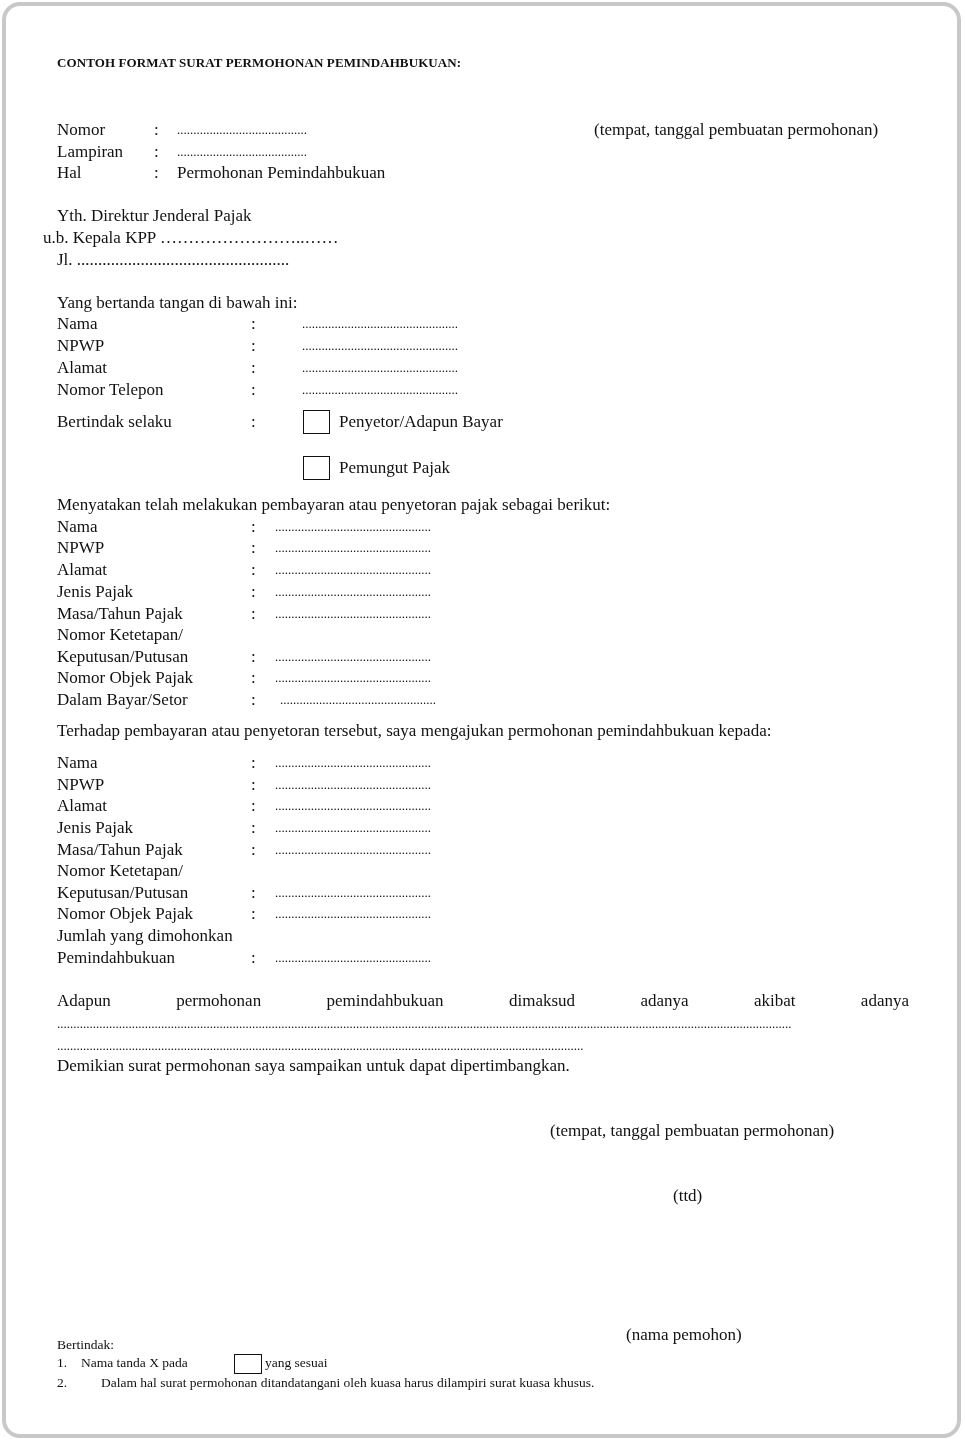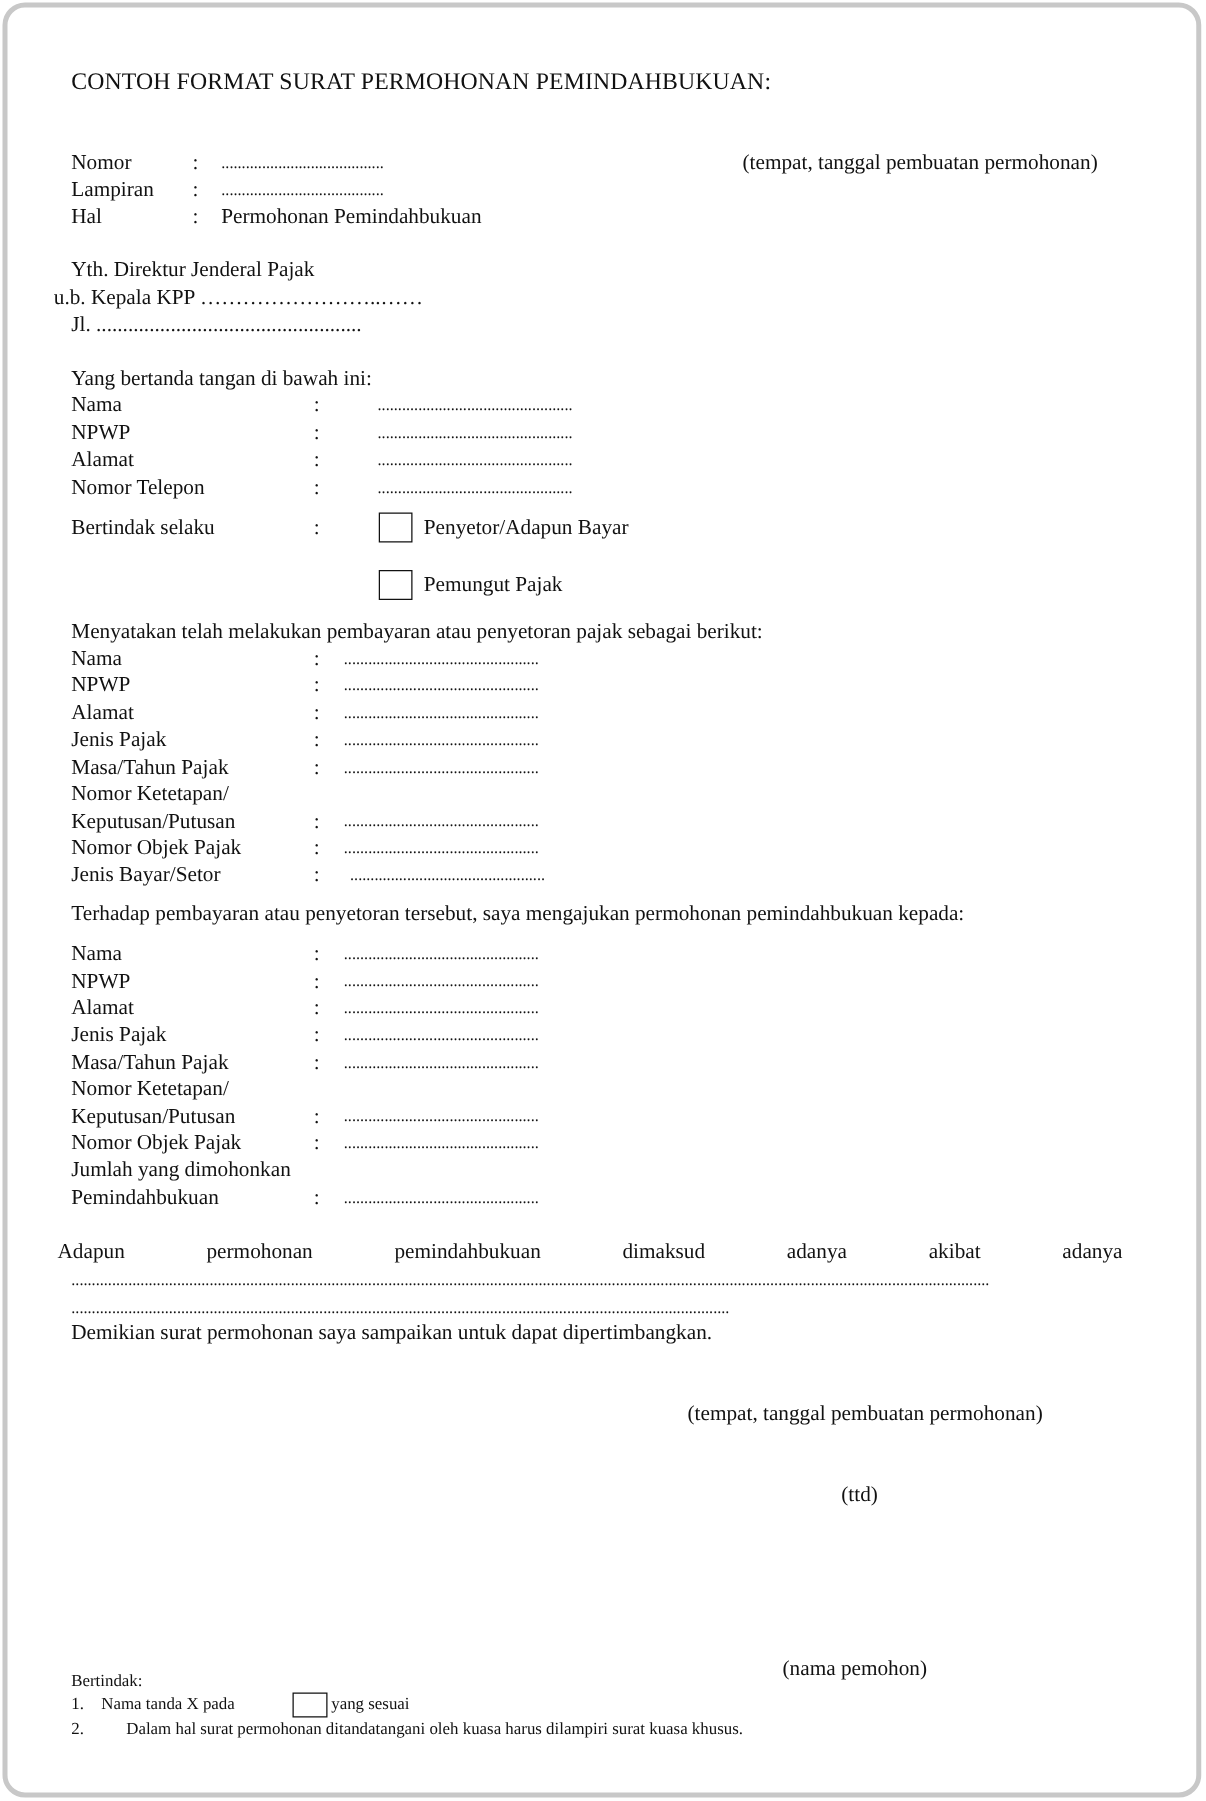--- a/index.html
+++ b/index.html
@@ -4,21 +4,21 @@
 <style>
   * { box-sizing: border-box; margin: 0; padding: 0; }
   html, body { width: 965px; height: 1441px; background: #ffffff; overflow: hidden; }
   body { font-family: "Liberation Serif", "DejaVu Serif", serif; color: #111; position: relative; }
   .frame {
     position: absolute; left: 2px; top: 2px; width: 959px; height: 1436px;
     border: 4px solid #c8c8c8; border-radius: 18px; background: #fff;
   }
   .abs { position: absolute; white-space: nowrap; }
   .t { font-size: 17px; line-height: 22px; }
-  .title { font-weight: normal; font-size: 19px; left: 57px; top: 55px; letter-spacing: 0.1px; }
+  .title { font-weight: bold; font-size: 13px; left: 57px; top: 55px; letter-spacing: 0.1px; }
   .dots { letter-spacing: 0; font-size: 13px; }
   .cb { position: absolute; width: 27px; height: 24px; border: 1.5px solid #111; background: #fff; }
   .cb-small { position: absolute; width: 28px; height: 20px; border: 1px solid #111; background: #fff; }
   .small { font-size: 13.5px; line-height: 18px; }
   .just { display: flex; justify-content: space-between; width: 852px; }
 </style>
 </head>
 <body>
 
 <div class="frame"></div>
@@ -95,21 +95,21 @@
 <div class="abs t" style="left:57px;top:624px">Nomor Ketetapan/</div>
 
 <div class="abs t" style="left:57px;top:646px">Keputusan/Putusan</div>
 <div class="abs t" style="left:251px;top:646px">:</div>
 <div class="abs t dots" style="left:275px;top:646px">................................................</div>
 
 <div class="abs t" style="left:57px;top:667px">Nomor Objek Pajak</div>
 <div class="abs t" style="left:251px;top:667px">:</div>
 <div class="abs t dots" style="left:275px;top:667px">................................................</div>
 
-<div class="abs t" style="left:57px;top:689px">Jenis Bayar/Setor</div>
+<div class="abs t" style="left:57px;top:689px">Dalam Bayar/Setor</div>
 <div class="abs t" style="left:251px;top:689px">:</div>
 <div class="abs t dots" style="left:280px;top:689px">................................................</div>
 
 <div class="abs t" style="left:57px;top:720px">Terhadap pembayaran atau penyetoran tersebut, saya mengajukan permohonan pemindahbukuan kepada:</div>
 
 <div class="abs t" style="left:57px;top:752px">Nama</div>
 <div class="abs t" style="left:251px;top:752px">:</div>
 <div class="abs t dots" style="left:275px;top:752px">................................................</div>
 
 <div class="abs t" style="left:57px;top:774px">NPWP</div>
@@ -137,21 +137,21 @@
 <div class="abs t" style="left:57px;top:903px">Nomor Objek Pajak</div>
 <div class="abs t" style="left:251px;top:903px">:</div>
 <div class="abs t dots" style="left:275px;top:903px">................................................</div>
 
 <div class="abs t" style="left:57px;top:925px">Jumlah yang dimohonkan</div>
 
 <div class="abs t" style="left:57px;top:947px">Pemindahbukuan</div>
 <div class="abs t" style="left:251px;top:947px">:</div>
 <div class="abs t dots" style="left:275px;top:947px">................................................</div>
 
-<div class="abs t just" style="left:46px;top:990px">
+<div class="abs t just" style="left:57px;top:990px">
   <span>Adapun</span>
   <span>permohonan</span>
   <span>pemindahbukuan</span>
   <span>dimaksud</span>
   <span>adanya</span>
   <span>akibat</span>
   <span>adanya</span>
 </div>
 <div class="abs t dots" style="left:57px;top:1013px;width:852px;overflow:hidden">..................................................................................................................................................................................................................................</div>
 <div class="abs t dots" style="left:57px;top:1035px">..................................................................................................................................................................</div>

